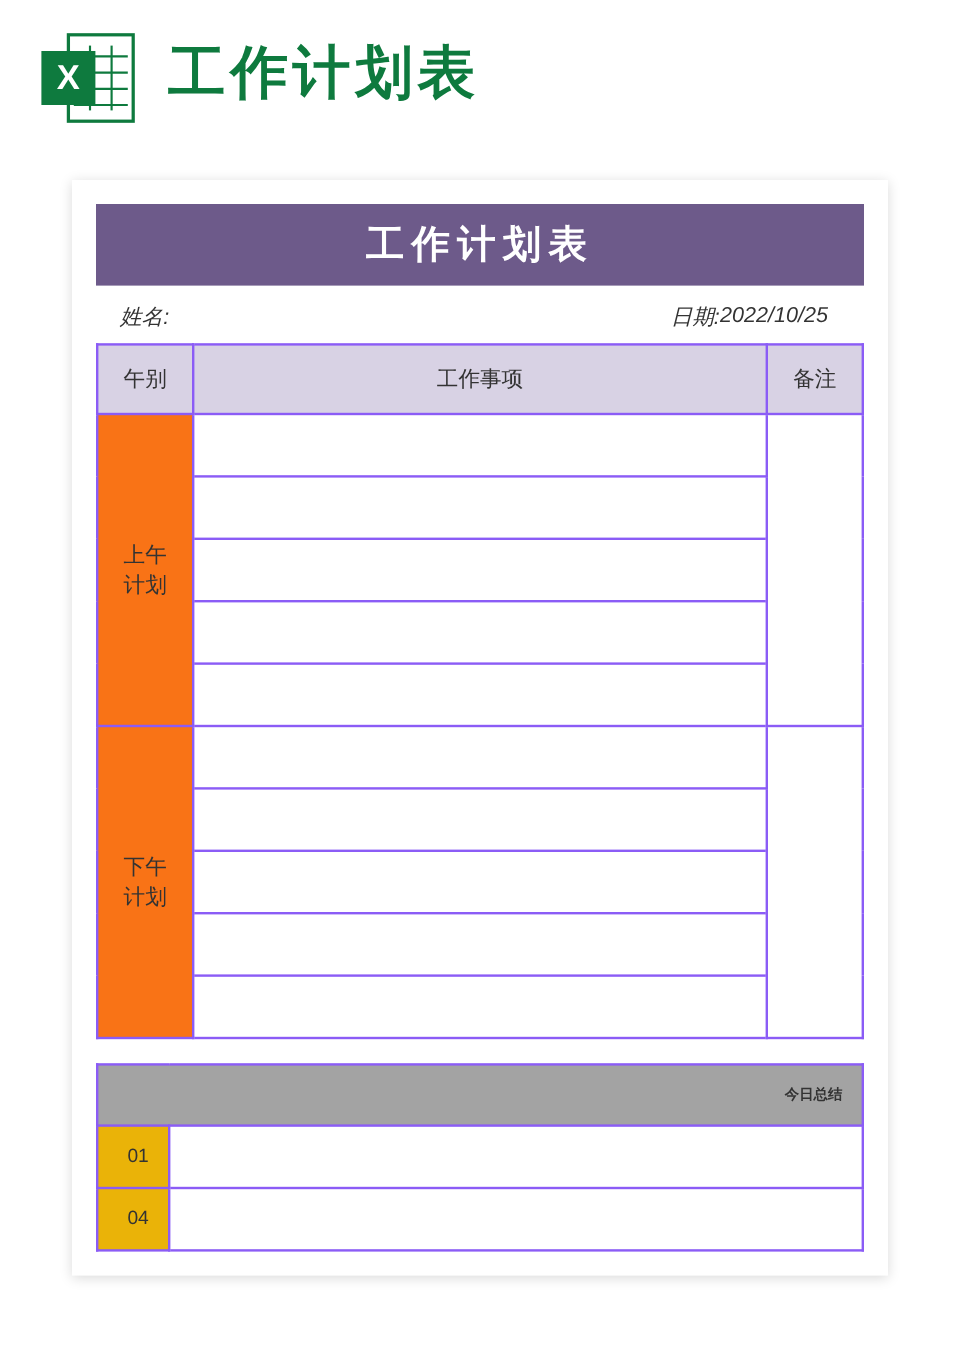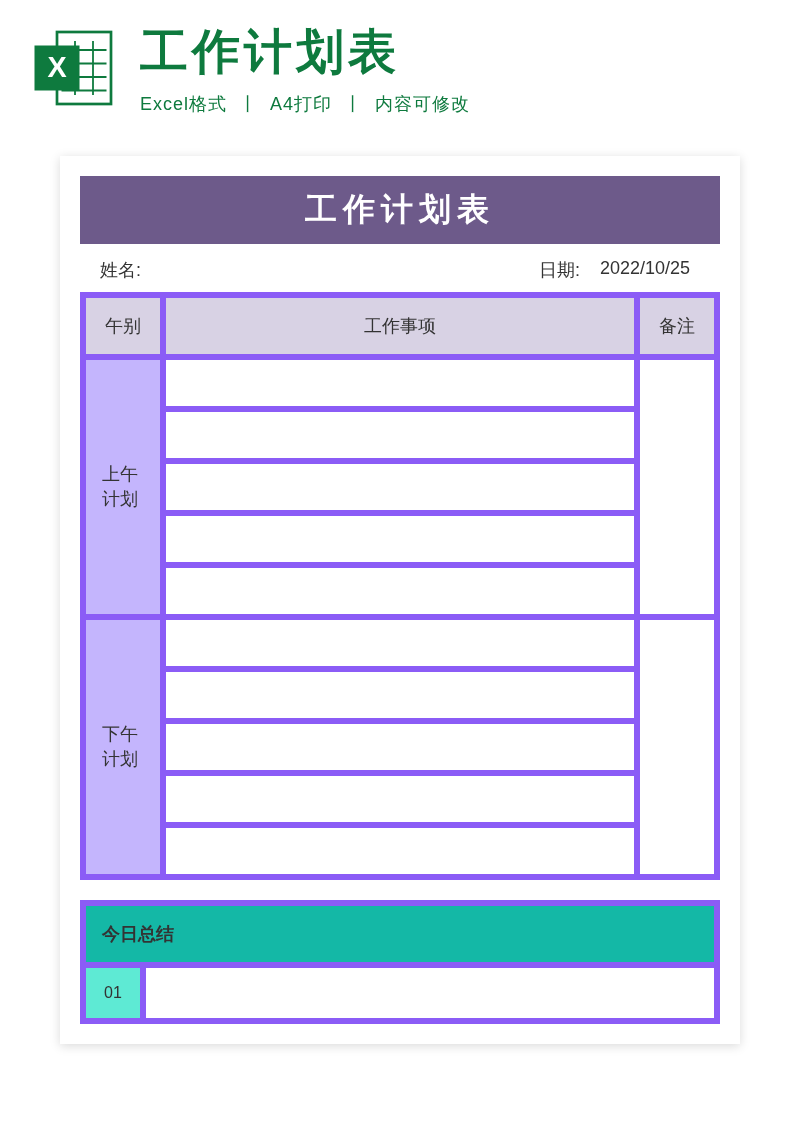--- a/index.html
+++ b/index.html
@@ -62,75 +62,75 @@
       font-size: 32px;
       font-weight: bold;
       padding: 12px 0;
       letter-spacing: 6px;
     }
     .info-row {
       display: flex;
       padding: 14px 20px 10px 20px;
       font-size: 18px;
       color: #333;
+      font-style: italic;
     }
     .info-name {
       flex: 1;
     }
     .info-date-label {
-      margin-right: 20px;
     }
     .info-date-value {
       margin-right: 10px;
     }
     table {
       width: 100%;
       border-collapse: collapse;
     }
     td, th {
-      border: 6px solid #8b5cf6;
+      border: 2px solid #8b5cf6;
       padding: 16px;
     }
     .header-cell {
       background: #d8d2e4;
       text-align: center;
       font-size: 18px;
       font-weight: normal;
       height: 44px;
       color: #333;
     }
     .period-cell {
-      background: #c4b5fd;
-      text-align: left;
+      background: #f97316;
+      text-align: center;
       font-size: 18px;
       width: 80px;
       color: #333;
       line-height: 1.4;
     }
     .work-cell {
       height: 52px;
       background: #ffffff;
     }
     .remark-cell {
       width: 80px;
       background: #ffffff;
     }
     .summary-table {
       margin-top: 20px;
     }
     .summary-header {
-      background: #14b8a6;
-      text-align: left;
-      font-size: 18px;
+      background: #a3a3a3;
+      text-align: right;
+      font-size: 12px;
       height: 42px;
       color: #333;
     }
     .summary-num {
-      background: #5eead4;
-      text-align: center;
+      background: #eab308;
+      text-align: right;
       font-size: 16px;
       width: 60px;
       height: 34px;
       color: #333;
     }
     .summary-content {
       background: #ffffff;
     }
   </style>
 </head>
@@ -145,27 +145,20 @@
       <line x1="35" y1="30" x2="85" y2="30" stroke="#0e7a3e" stroke-width="2"></line>
       <line x1="35" y1="45" x2="85" y2="45" stroke="#0e7a3e" stroke-width="2"></line>
       <line x1="35" y1="60" x2="85" y2="60" stroke="#0e7a3e" stroke-width="2"></line>
       <line x1="35" y1="75" x2="85" y2="75" stroke="#0e7a3e" stroke-width="2"></line>
       <rect x="5" y="25" width="50" height="50" fill="#0e7a3e"></rect>
       <text x="30" y="60" font-size="32" fill="#ffffff" text-anchor="middle" font-weight="bold" font-family="Arial">X</text>
     </svg>
   </div>
   <div class="title-block">
     <div class="main-title">工作计划表</div>
-    <div class="subtitle-row">
-      <span>Excel格式</span>
-      <span class="subtitle-divider">丨</span>
-      <span>A4打印</span>
-      <span class="subtitle-divider">丨</span>
-      <span>内容可修改</span>
-    </div>
   </div>
 </div>
 
 <div class="document-container">
   <div class="doc-title-bar">工作计划表</div>
 
   <div class="info-row">
     <span class="info-name">姓名:</span>
     <span class="info-date-label">日期:</span>
     <span class="info-date-value">2022/10/25</span>
@@ -219,15 +212,19 @@
 
   <table class="summary-table">
     <tbody>
         <tr>
       <th class="summary-header" colspan="2">今日总结</th>
     </tr>
     <tr>
       <td class="summary-num">01</td>
       <td class="summary-content"></td>
     </tr>
+    <tr>
+      <td class="summary-num">04</td>
+      <td class="summary-content"></td>
+    </tr>
   </tbody>
     </table>
 </div>
 
 </body></html>

